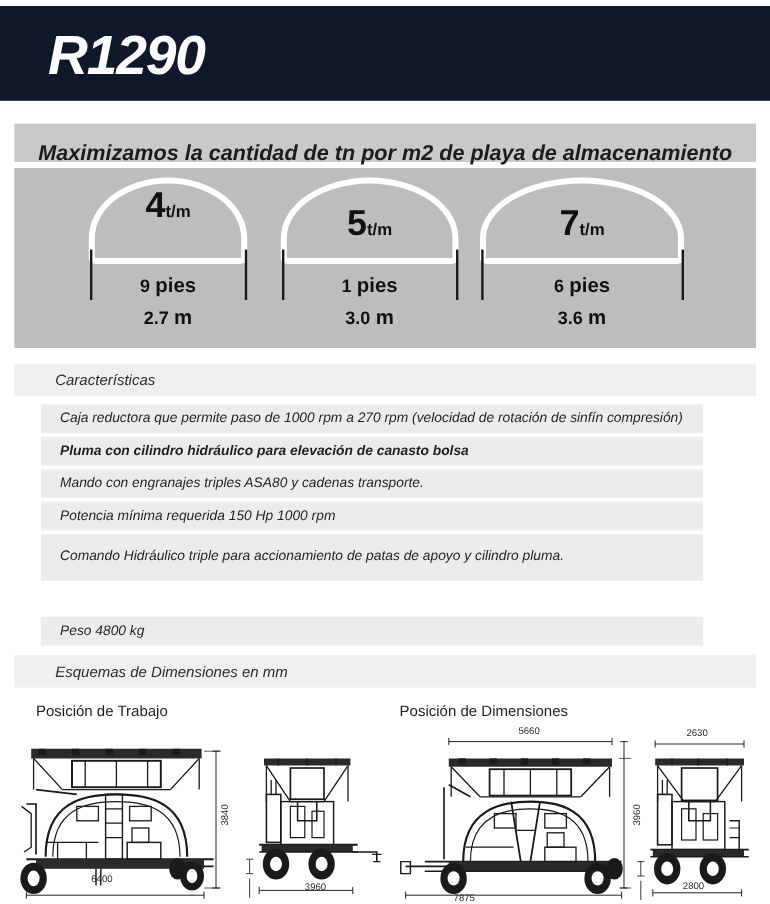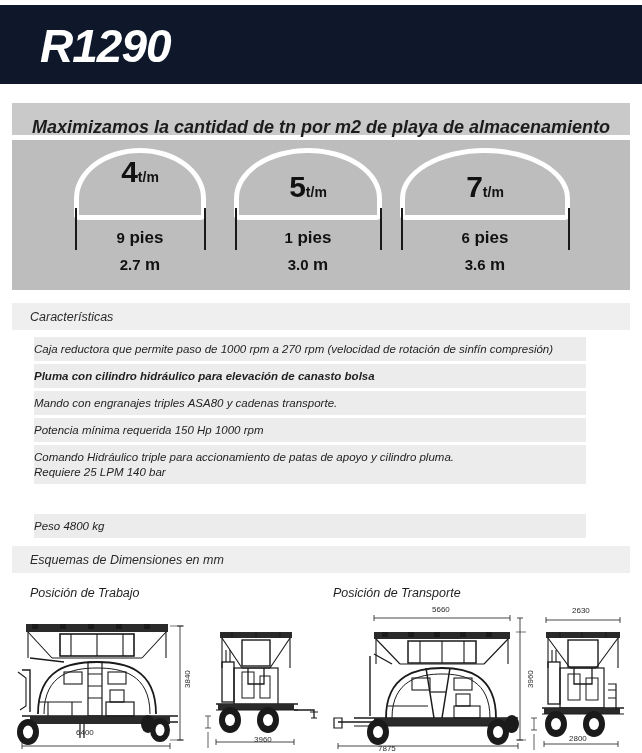--- a/index.html
+++ b/index.html
@@ -61,35 +61,35 @@
   .dim-big { font-size: 15px; font-weight: bold; }
   .dim-small { font-size: 17px; font-weight: bold; }
 
   
   .section-head {
     position: absolute; left: 12px; width: 618px; height: 27px;
     background: #efefef;
     display: flex; align-items: center;
   }
   .section-head span {
-    padding-left: 18px; font-size: 12.5px; font-style: italic; color: #2b2b2b;
+    padding-left: 34px; font-size: 12.5px; font-style: italic; color: #2b2b2b;
   }
   .feat-row {
     position: absolute; left: 34px; width: 552px;
     background: #ececec;
     display: flex; align-items: center;
   }
   .feat-row span {
-    padding-left: 0; font-size: 11.5px; font-style: italic; color: #1f1f1f;
+    padding-left: 16px; font-size: 11.5px; font-style: italic; color: #1f1f1f;
     line-height: 15px;
   }
 
   
   .draw-caption {
-    position: absolute; font-size: 12.5px; font-style: italic; color: #1f1f1f;
+    position: absolute; font-size: 12.5px; color: #1f1f1f;
   }
   .dwg { position: absolute; }
   .dim-txt {
     position: absolute; font-size: 8px; color: #2a2a2a;
     font-family: "Liberation Sans", sans-serif; white-space: nowrap;
   }
   .dim-txt.vert { transform: rotate(-90deg); transform-origin: left top; }
 </style>
 </head>
 <body>
@@ -175,32 +175,31 @@
     <span>Pluma con cilindro hidráulico para elevación de canasto bolsa</span>
   </div>
   <div class="feat-row" style="top:391px; height:24px;">
     <span>Mando con engranajes triples ASA80 y cadenas transporte.</span>
   </div>
   <div class="feat-row" style="top:418px; height:24px;">
     <span>Potencia mínima requerida 150 Hp 1000 rpm</span>
   </div>
   <div class="feat-row" style="top:445px; height:39px; flex-direction:column; align-items:flex-start; justify-content:center;">
     <span>Comando Hidráulico triple para accionamiento de patas de apoyo y cilindro pluma.</span>
-    <span>Requiere 25 LPM 140 bar</span>
   </div>
   <div class="feat-row" style="top:514px; height:24px;">
     <span>Peso 4800 kg</span>
   </div>
 
   <div class="section-head" style="top:546px;">
     <span>Esquemas de Dimensiones en mm</span>
   </div>
 
   <div class="draw-caption" style="left:30px; top:586px;">Posición de Trabajo</div>
-  <div class="draw-caption" style="left:333px; top:586px;">Posición de Transporte</div>
+  <div class="draw-caption" style="left:333px; top:586px;">Posición de Dimensiones</div>
 
   <svg class="dwg" style="left:8px; top:606px;" width="186" height="147" viewBox="0 0 186 147">
     <g stroke="#1a1a1a" fill="none" stroke-width="1.1">
 
       <path d="M18 18 L160 18 L160 26 L18 26 Z" fill="#2a2a2a" stroke="none"></path>
       <path d="M20 26 L44 52 M158 26 L134 52"></path>
       <path d="M44 52 L134 52"></path>
       <rect x="52" y="28" width="74" height="22" stroke-width="1.6"></rect>
       <path d="M63 28 L63 50 M89 28 L89 50 M115 28 L115 50"></path>
       <path d="M20 26 L20 52 M158 26 L158 52"></path>

